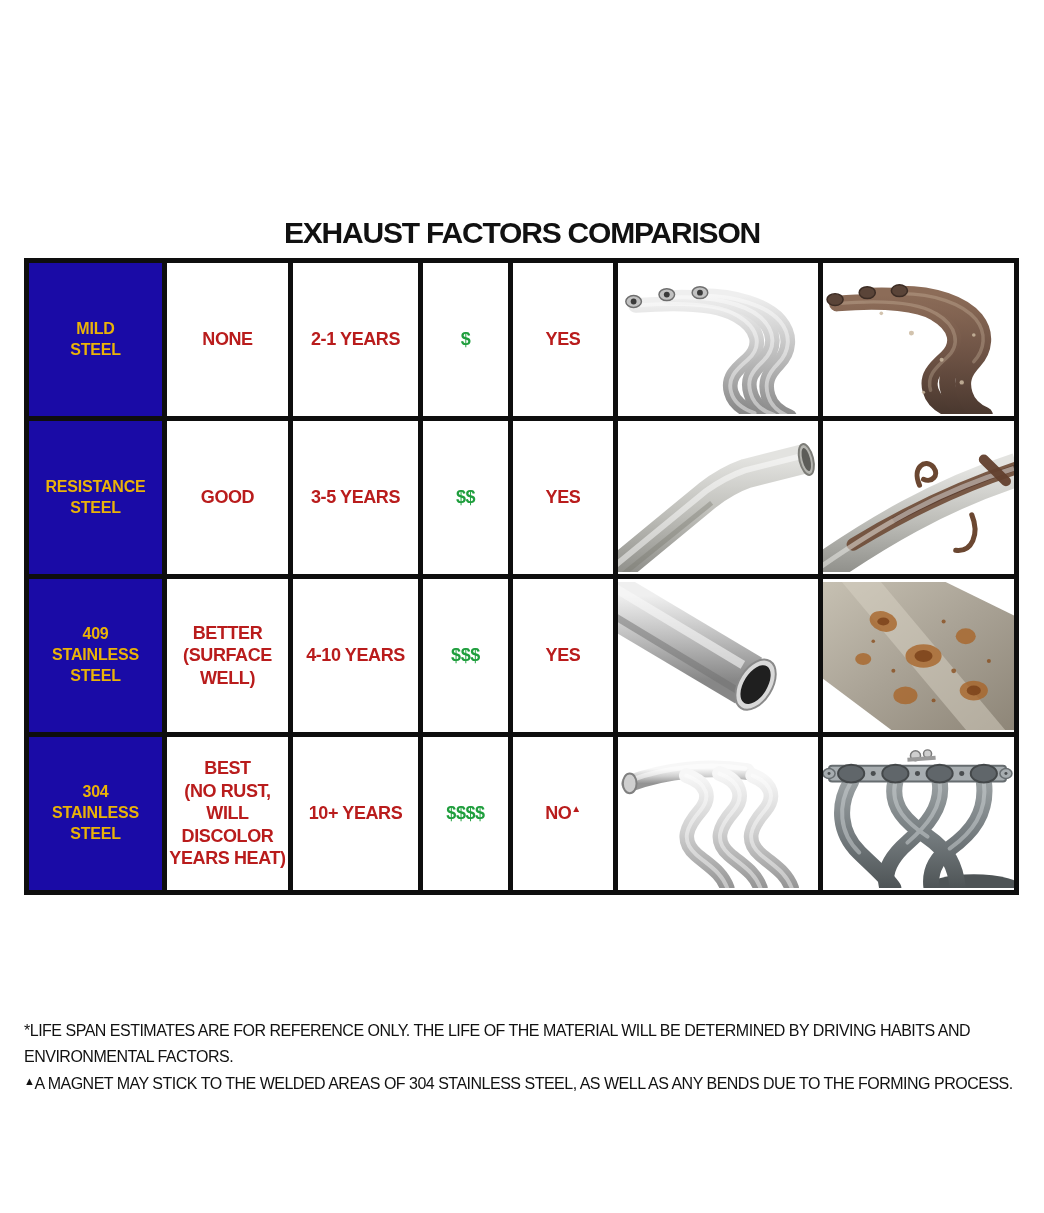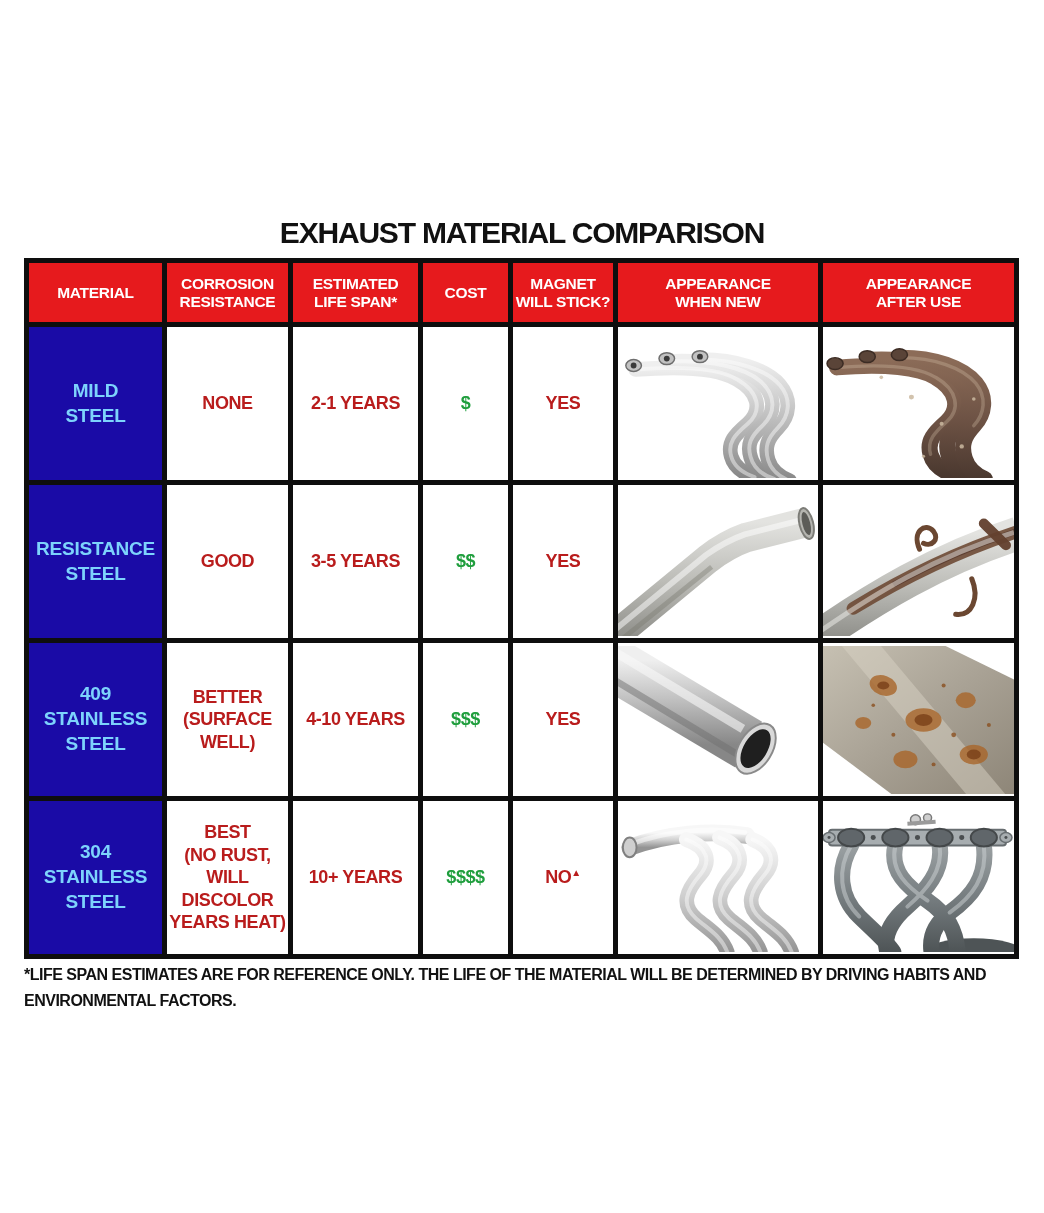--- a/index.html
+++ b/index.html
@@ -6,30 +6,30 @@
   .page{position:relative;width:1044px;height:1213px;background:#ffffff;
         font-family:"Liberation Sans",sans-serif;overflow:hidden;}
   .title{position:absolute;top:216px;left:0;width:1044px;text-align:center;
          font-size:30px;font-weight:bold;letter-spacing:-1.2px;color:#111;}
   table.cmp{position:absolute;left:24px;top:258px;border-collapse:collapse;table-layout:fixed;}
   table.cmp td,table.cmp th{border:5px solid #0e0e0e;text-align:center;vertical-align:middle;padding:0;}
   tr.hdr{height:64px;}
   tr.datarow{height:158px;}
   th.hcell{background:#E61A1D;color:#ffffff;font-size:15.5px;font-weight:bold;
            letter-spacing:-0.3px;line-height:1.15;white-space:pre-line;}
-  td.material{background:#1A0BA6;color:#7dd3fc;font-size:19px;font-weight:bold;
+  td.material{background:#1A0BA6;color:#eab308;font-size:16px;font-weight:bold;
               letter-spacing:-0.2px;line-height:1.3;white-space:pre-line;}
   td.data{background:#ffffff;color:#b91c1c;font-size:18px;font-weight:bold;
           letter-spacing:-0.4px;line-height:1.25;white-space:pre-line;}
   td.cost{color:#1F9E3D;}
   td.photo{background:#ffffff;padding:2px;}
   .photo svg{display:block;width:100%;height:148px;}
   .sup{font-size:10px;vertical-align:7px;}
-  .footnotes{position:absolute;left:24px;top:962px;width:996px;color:#111;
-             font-size:16px;font-weight:bold;letter-spacing:-0.5px;line-height:1.65;}
+  .footnotes{position:absolute;left:24px;top:1018px;width:996px;color:#111;
+             font-size:16px;font-weight:normal;letter-spacing:-0.5px;line-height:1.65;}
   .fn-tri{font-size:11px;vertical-align:4px;}
 </style>
 </head>
 <body>
 
 <svg width="0" height="0" style="position:absolute" aria-hidden="true">
   <defs>
     <linearGradient id="gSteel" x1="0" y1="0" x2="0" y2="1">
       <stop offset="0" stop-color="#efefef"></stop>
         <stop offset="0.45" stop-color="#c2c2c2"></stop>
@@ -58,48 +58,34 @@
     <linearGradient id="gTan" x1="0" y1="0" x2="1" y2="1">
       <stop offset="0" stop-color="#c6c0b2"></stop>
         <stop offset="0.5" stop-color="#a9a295"></stop>
         <stop offset="1" stop-color="#8e8678"></stop>
     </linearGradient>
   </defs>
 </svg>
 
 <div class="page">
 
-  <div class="title">EXHAUST MATERIAL COMPARISON</div>
+  <div class="title">EXHAUST FACTORS COMPARISON</div>
 
   <table class="cmp">
     <colgroup>
       <col style="width:138px">
         <col style="width:126px">
         <col style="width:130px">
       <col style="width:90px">
         <col style="width:105px">
         <col style="width:205px">
         <col style="width:196px">
     </colgroup>
 
     <tbody>
-        <tr class="hdr">
-      <th class="hcell">MATERIAL</th>
-      <th class="hcell">CORROSION
-RESISTANCE</th>
-      <th class="hcell">ESTIMATED
-LIFE SPAN*</th>
-      <th class="hcell">COST</th>
-      <th class="hcell">MAGNET
-WILL STICK?</th>
-      <th class="hcell">APPEARANCE
-WHEN NEW</th>
-      <th class="hcell">APPEARANCE
-AFTER USE</th>
-    </tr>
 
     <tr class="datarow">
       <td class="material">MILD
 STEEL</td>
       <td class="data">NONE</td>
       <td class="data">2-1 YEARS</td>
       <td class="data cost">$</td>
       <td class="data"><span>YES</span><span class="sup"></span></td>
       <td class="photo">
         <svg viewBox="0 0 205 150" preserveAspectRatio="none">
@@ -295,15 +281,16 @@
                 <circle cx="182" cy="34" r="1.5"></circle>
           </g>
         </svg>
       </td>
     </tr>
   </tbody>
     </table>
 
   <div class="footnotes">
     <div><span>*</span><span>LIFE SPAN ESTIMATES ARE FOR REFERENCE ONLY. THE LIFE OF THE MATERIAL WILL BE DETERMINED BY DRIVING HABITS AND ENVIRONMENTAL FACTORS.</span></div>
+    <div><span class="fn-tri">▲</span><span>A MAGNET MAY STICK TO THE WELDED AREAS OF 304 STAINLESS STEEL, AS WELL AS ANY BENDS DUE TO THE FORMING PROCESS.</span></div>
   </div>
 
 </div>
 
 </body></html>

